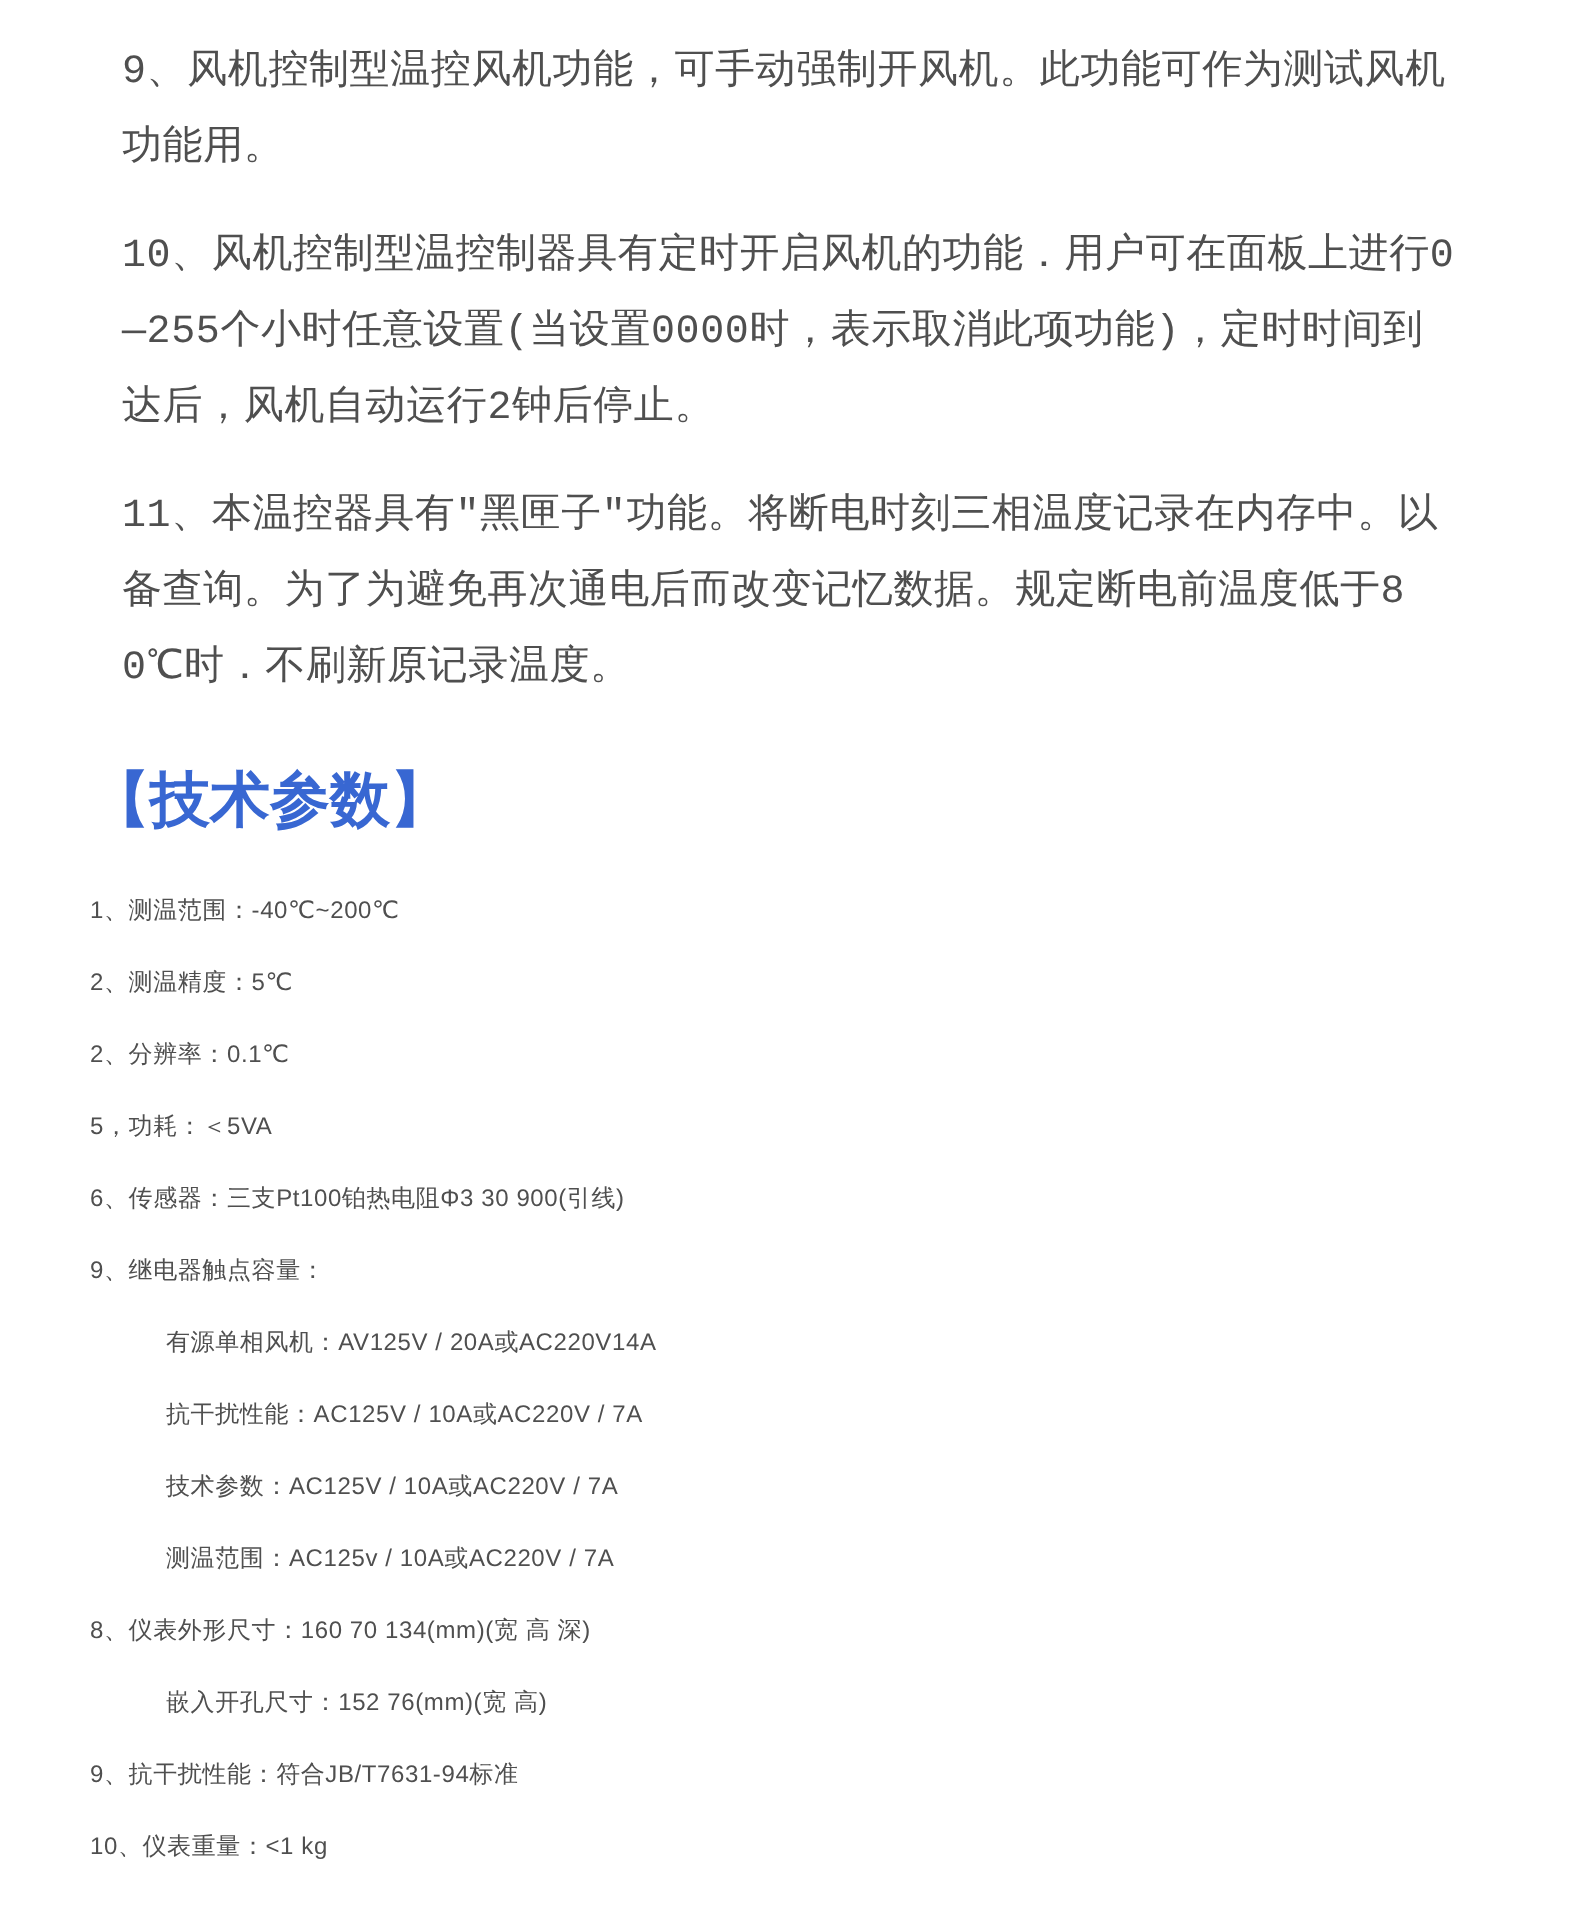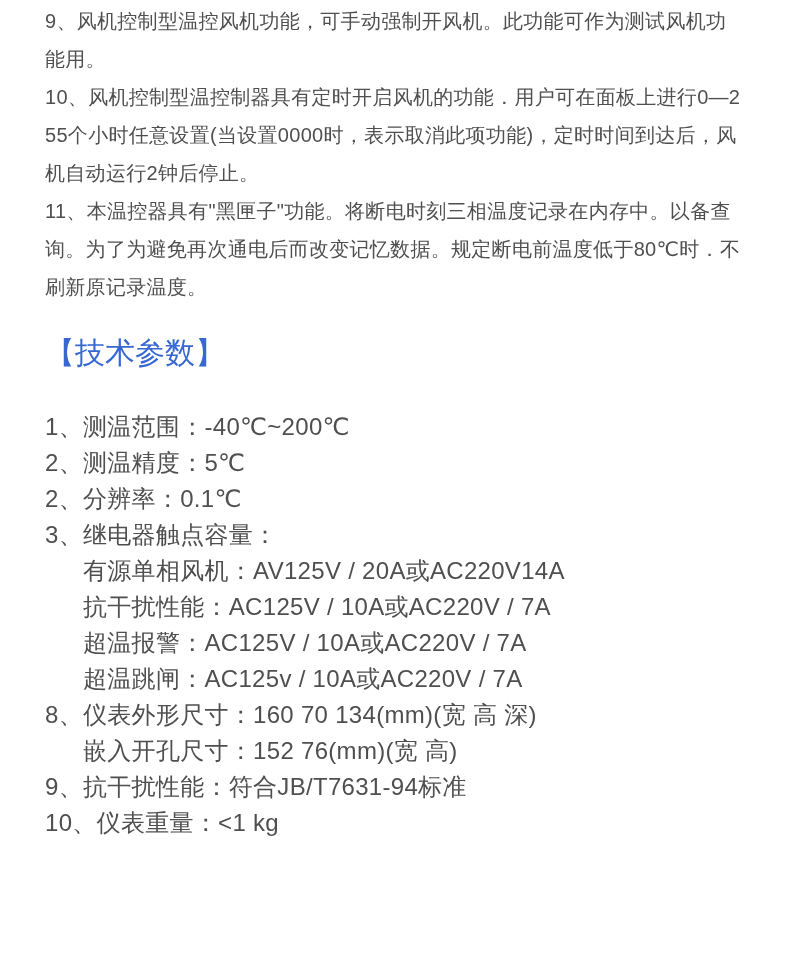--- a/index.html
+++ b/index.html
@@ -13,36 +13,37 @@
     overflow: hidden;
     font-family: "Liberation Sans", "DejaVu Sans", sans-serif;
   }
   .doc {
     box-sizing: border-box;
     width: 790px;
     padding: 2px 44px 0 45px;
     color: #4f4f4f;
   }
   .features .para {
-    margin: 0;
+    margin: 16px;
     font-size: 20px;
     line-height: 38px;
     letter-spacing: 0.3px;
     word-break: break-all;
+    font-family: Liberation Mono, monospace;
   }
   .section-title {
-    margin: 27px 0 36px 0;
+    margin: 27px 0 16px 0;
     font-size: 30px;
     line-height: 40px;
-    font-weight: normal;
+    font-weight: bold;
     color: #3867d2;
   }
   .specs .spec-line {
     margin: 0;
-    font-size: 24px;
+    font-size: 12px;
     line-height: 36px;
     letter-spacing: 0.3px;
     word-break: break-all;
   }
   .specs .spec-line.indent {
     padding-left: 38px;
   }
 </style>
 </head>
 <body>
@@ -54,24 +55,26 @@
     <p class="para">10、风机控制型温控制器具有定时开启风机的功能．用户可在面板上进行0—255个小时任意设置(当设置0000时，表示取消此项功能)，定时时间到达后，风机自动运行2钟后停止。</p>
     <p class="para">11、本温控器具有"黑匣子"功能。将断电时刻三相温度记录在内存中。以备查询。为了为避免再次通电后而改变记忆数据。规定断电前温度低于80℃时．不刷新原记录温度。</p>
   </section>
 
   <h2 class="section-title">【技术参数】</h2>
 
   <section class="specs">
     <p class="spec-line">1、测温范围：-40℃~200℃</p>
     <p class="spec-line">2、测温精度：5℃</p>
     <p class="spec-line">2、分辨率：0.1℃</p>
-    <p class="spec-line">3、继电器触点容量：</p>
+    <p class="spec-line">5，功耗：＜5VA</p>
+    <p class="spec-line">6、传感器：三支Pt100铂热电阻Φ3 30 900(引线)</p>
+    <p class="spec-line">9、继电器触点容量：</p>
     <p class="spec-line indent">有源单相风机：AV125V / 20A或AC220V14A</p>
     <p class="spec-line indent">抗干扰性能：AC125V / 10A或AC220V / 7A</p>
-    <p class="spec-line indent">超温报警：AC125V / 10A或AC220V / 7A</p>
-    <p class="spec-line indent">超温跳闸：AC125v / 10A或AC220V / 7A</p>
+    <p class="spec-line indent">技术参数：AC125V / 10A或AC220V / 7A</p>
+    <p class="spec-line indent">测温范围：AC125v / 10A或AC220V / 7A</p>
     <p class="spec-line">8、仪表外形尺寸：160 70 134(mm)(宽 高 深)</p>
     <p class="spec-line indent">嵌入开孔尺寸：152 76(mm)(宽 高)</p>
     <p class="spec-line">9、抗干扰性能：符合JB/T7631-94标准</p>
     <p class="spec-line">10、仪表重量：&lt;1 kg</p>
   </section>
 
 </div>
 
 </body></html>

